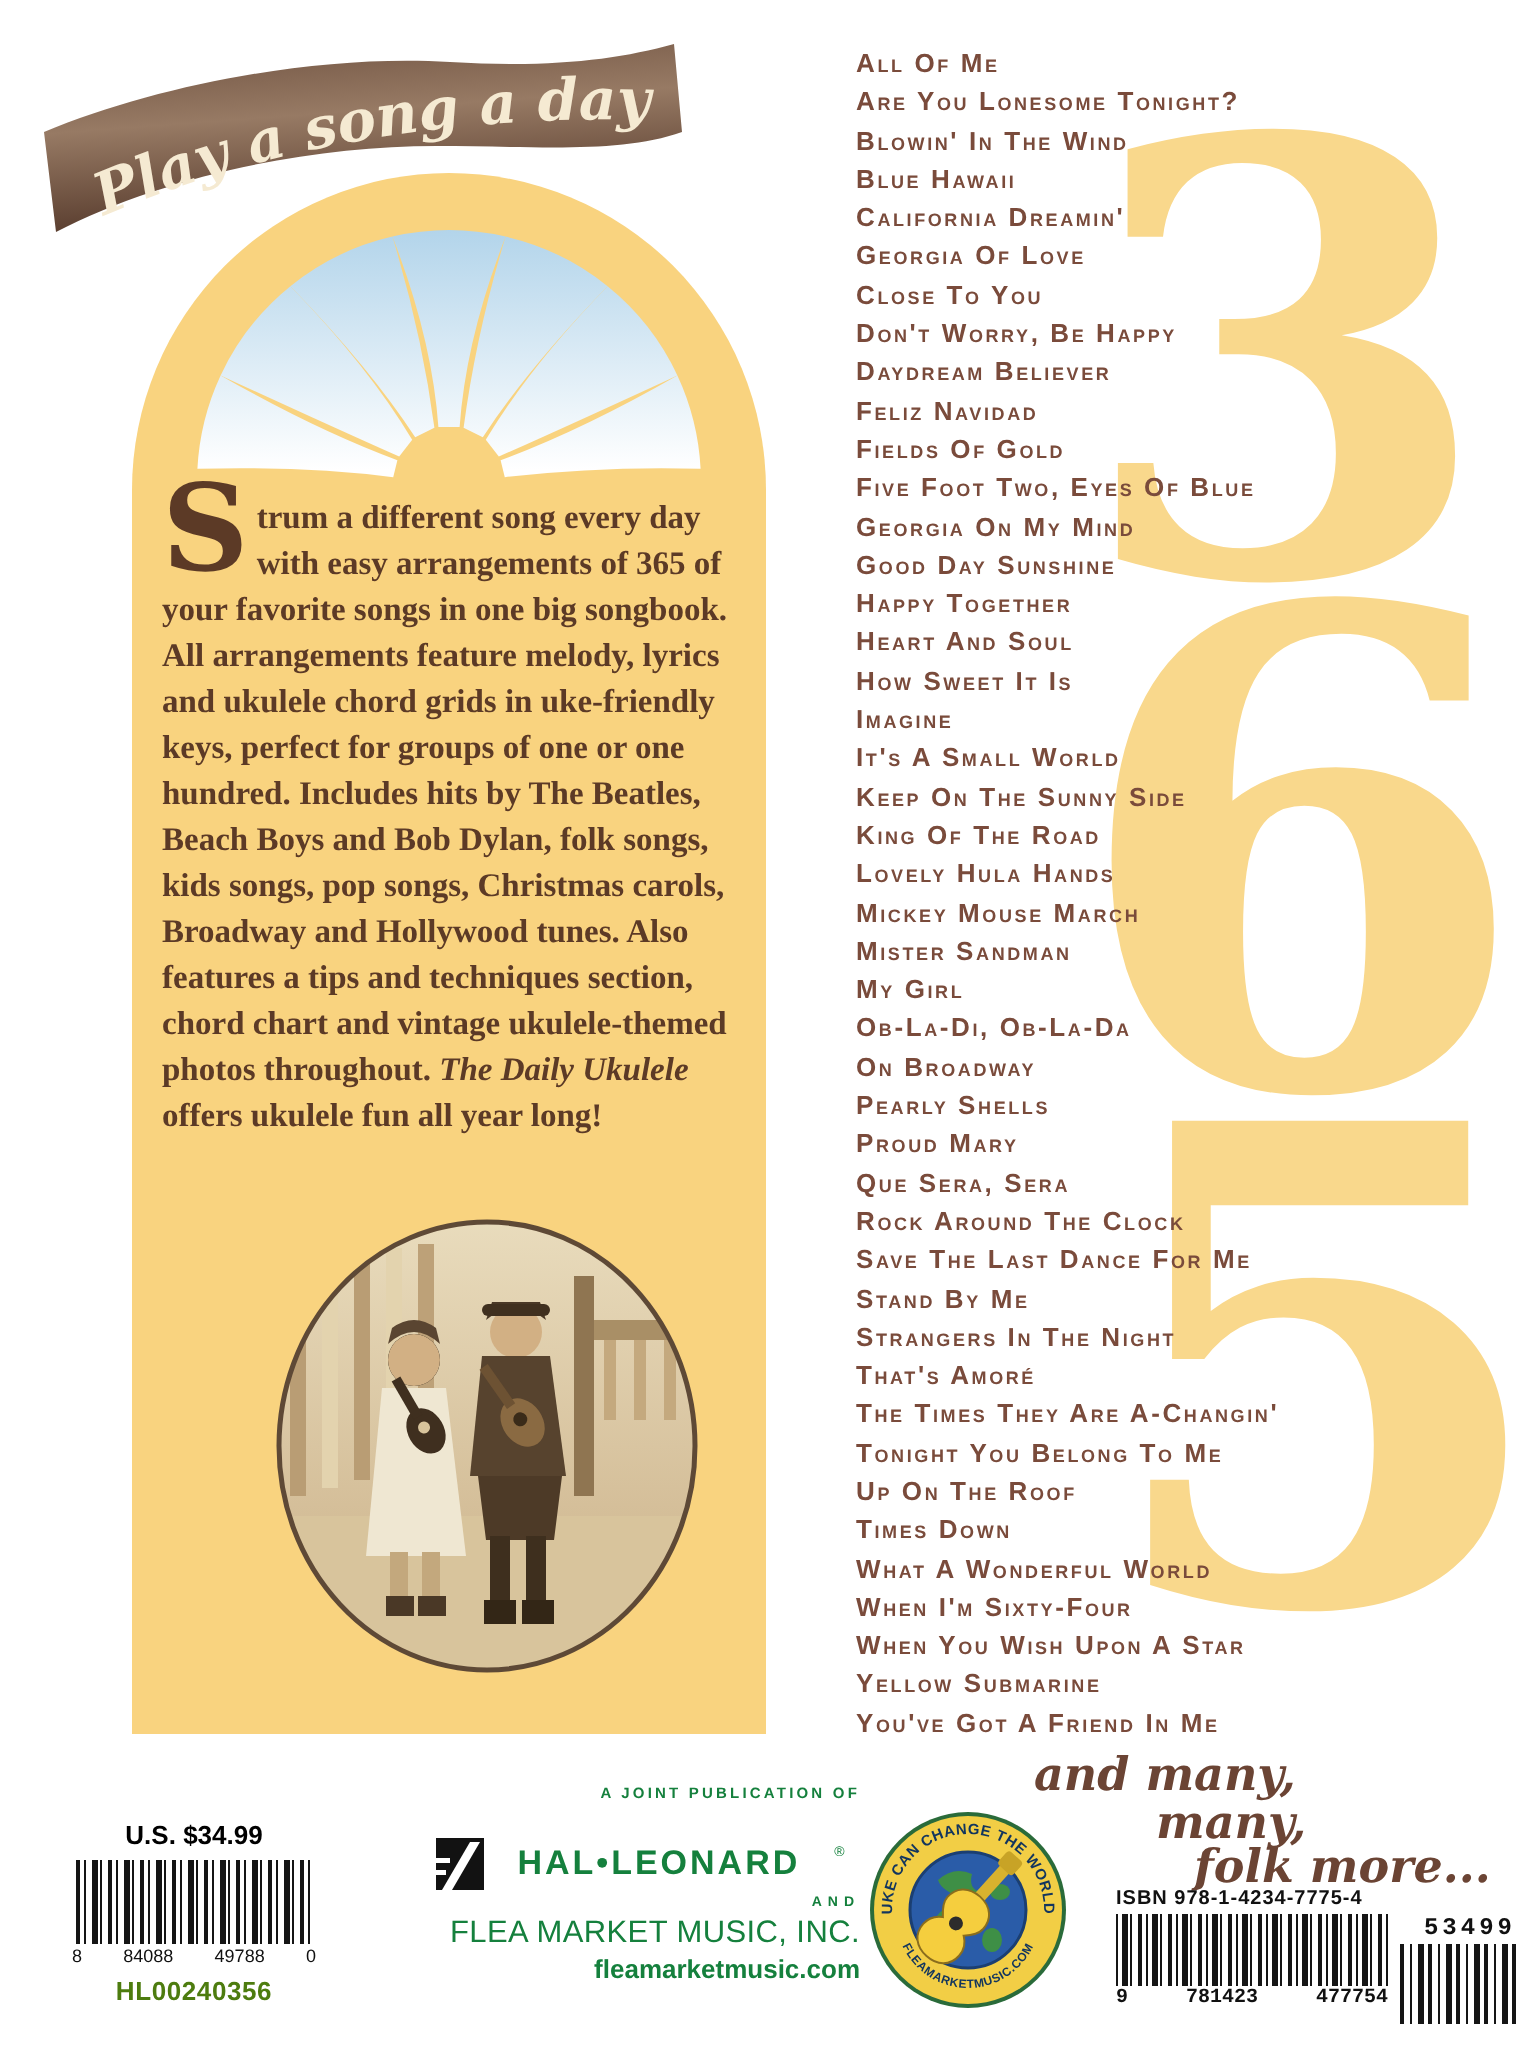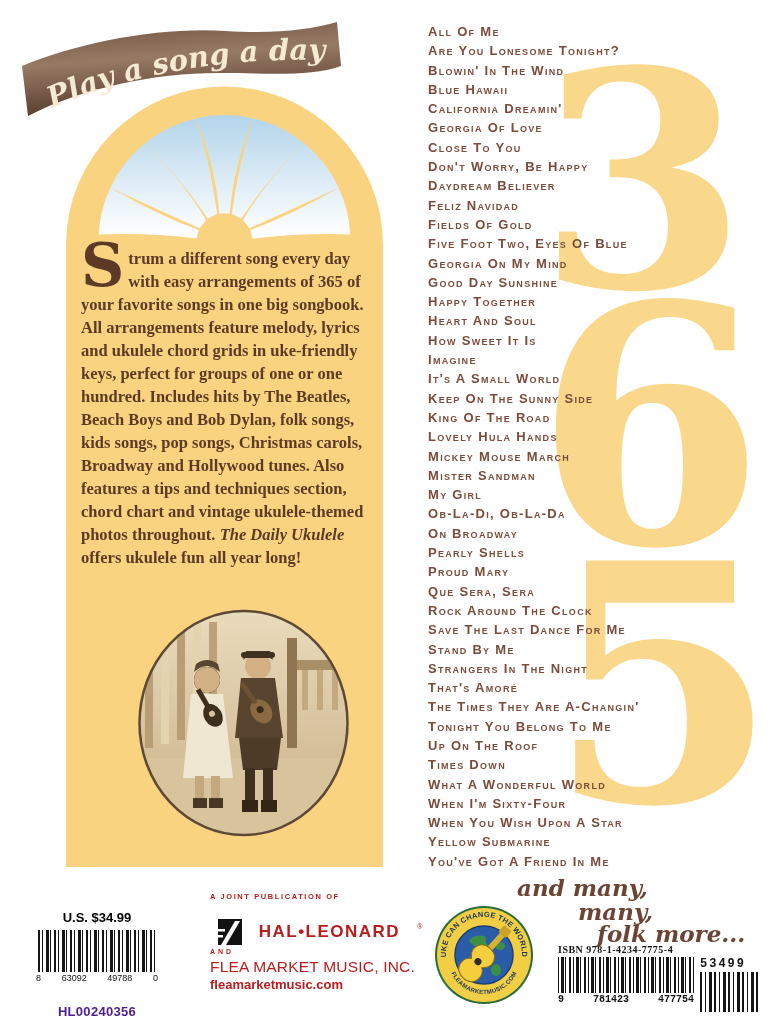--- a/index.html
+++ b/index.html
@@ -44,43 +44,43 @@
   .more3{left:597px;top:920px;}
 
   
   .price-block{position:absolute;left:36px;top:910px;width:122px;text-align:center;z-index:10;}
   .price{font-size:13px;font-weight:bold;color:#000000;}
   .upc-bars{height:42px;margin:5px 2px 0 2px;
     background:repeating-linear-gradient(90deg,#151515 0 2px,#fff 2px 4px,#151515 4px 5px,
       #fff 5px 8px,#151515 8px 11px,#fff 11px 12px,#151515 12px 13px,#fff 13px 16px);}
   .upc-digits{display:flex;justify-content:space-between;font-size:9px;color:#111;
               padding:1px 0;font-family:"Liberation Sans",sans-serif;}
-  .catalog{font-size:13px;font-weight:bold;color:#4c1d95;margin-top:20px;letter-spacing:0.3px;}
-
-  .pub-block{position:absolute;left:210px;top:892px;width:220px;text-align:left;z-index:10;color:#b91c1c;}
+  .catalog{font-size:13px;font-weight:bold;color:#4d7c0f;margin-top:4px;letter-spacing:0.3px;}
+
+  .pub-block{position:absolute;left:210px;top:892px;width:220px;text-align:right;z-index:10;color:#15803d;}
   .joint{font-size:7.5px;font-weight:bold;letter-spacing:1.6px;}
   .hl-row{display:flex;align-items:center;justify-content:center;margin-top:18px;gap:17px;}
   .hl-word{font-size:17px;font-weight:600;letter-spacing:1.5px;white-space:nowrap;}
   .hl-reg{font-size:7px;vertical-align:top;position:relative;top:-6px;}
   .and-line{font-size:7px;font-weight:bold;letter-spacing:3px;margin-top:3px;}
   .flea{font-size:15.5px;font-weight:500;letter-spacing:0.2px;margin-top:3px;white-space:nowrap;}
   .site{font-size:13px;font-weight:bold;margin-top:1px;}
 
   .badge{position:absolute;left:433px;top:902px;width:102px;height:106px;z-index:10;}
 
   .isbn-block{position:absolute;left:558px;top:944px;z-index:10;}
-  .isbn-label{font-family:Liberation Serif, serif;font-size:10px;font-weight:bold;
+  .isbn-label{font-family:Liberation Sans, sans-serif;font-size:10px;font-weight:bold;
               color:#111;letter-spacing:0.5px;}
   .isbn-row{display:flex;align-items:flex-start;margin-top:2px;gap:6px;}
   .ean-bars{width:136px;height:36px;
     background:repeating-linear-gradient(90deg,#151515 0 1px,#fff 1px 3px,#151515 3px 6px,
       #fff 6px 7px,#151515 7px 8px,#fff 8px 11px,#151515 11px 13px,#fff 13px 15px);}
   .ean-digits{display:flex;justify-content:space-between;font-family:"Liberation Mono",monospace;
               font-size:10px;font-weight:bold;color:#111;margin-top:1px;}
-  .addon{width:58px;text-align:left;}
+  .addon{width:58px;text-align:right;}
   .addon-code{font-family:"Liberation Mono",monospace;font-size:12px;font-weight:bold;color:#111;
               letter-spacing:2px;}
   .addon-bars{height:40px;margin-top:1px;
     background:repeating-linear-gradient(90deg,#151515 0 2px,#fff 2px 5px,#151515 5px 6px,
       #fff 6px 9px,#151515 9px 12px,#fff 12px 14px);}
 </style>
 </head>
 <body data-name="book-back-cover">
 
 <div class="numeral n3" data-name="numeral-3">3</div>
@@ -237,21 +237,21 @@
 
 <div class="script-line more1" data-name="more-songs-line-1">and many,</div>
 <div class="script-line more2" data-name="more-songs-line-2">many,</div>
 <div class="script-line more3" data-name="more-songs-line-3">folk more...</div>
 
 <div class="price-block" data-name="price-block">
   <div class="price" data-name="price">U.S. $34.99</div>
   <div class="upc-bars" data-name="upc-barcode"></div>
   <div class="upc-digits" data-name="upc-digits">
     <span data-name="upc-digit-left">8</span>
-    <span data-name="upc-digit-group-1">63092</span>
+    <span data-name="upc-digit-group-1">84088</span>
     <span data-name="upc-digit-group-2">49788</span>
     <span data-name="upc-digit-right">0</span>
   </div>
   <div class="catalog" data-name="catalog-number">HL00240356</div>
 </div>
 
 <div class="pub-block" data-name="publisher-block">
   <div class="joint" data-name="joint-publication-label">A JOINT PUBLICATION OF</div>
   <div class="hl-row" data-name="hal-leonard-row">
     <svg width="24" height="26" viewBox="0 0 24 26" data-name="hal-leonard-logo-icon">

